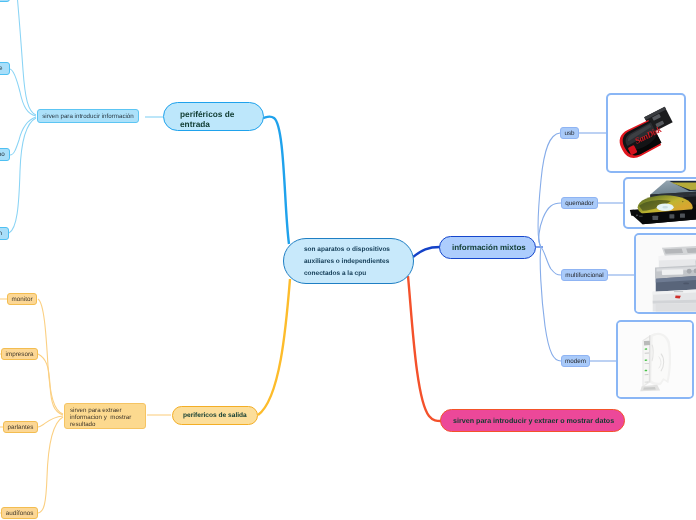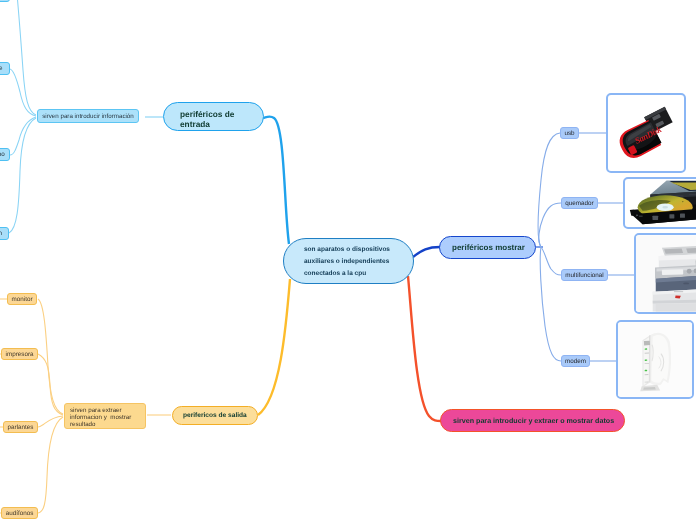--- a/index.html
+++ b/index.html
@@ -119,21 +119,21 @@
 <div class="node n-salida">
   <span class="txt">perifericos de salida</span>
 </div>
 <div class="node n-desc-out">
   <span class="txt">sirven para extraer
 informacion y  mostrar
 resultado</span>
 </div>
 
 <div class="node n-mixtos">
-  <span class="txt">periféricos mostrar</span>
+  <span class="txt">información mixtos</span>
 </div>
 <div class="node n-desc-mix">
   <span class="txt">sirven para introducir y extraer o mostrar datos</span>
 </div>
 
 <div class="chip chip-blue" style="left:-26px;top:-11px;width:36px;height:13px;">
   
 </div>
 <div class="chip chip-blue" style="left:-24px;top:62px;width:34px;height:13px;">
   <span class="txt">mouse</span>

